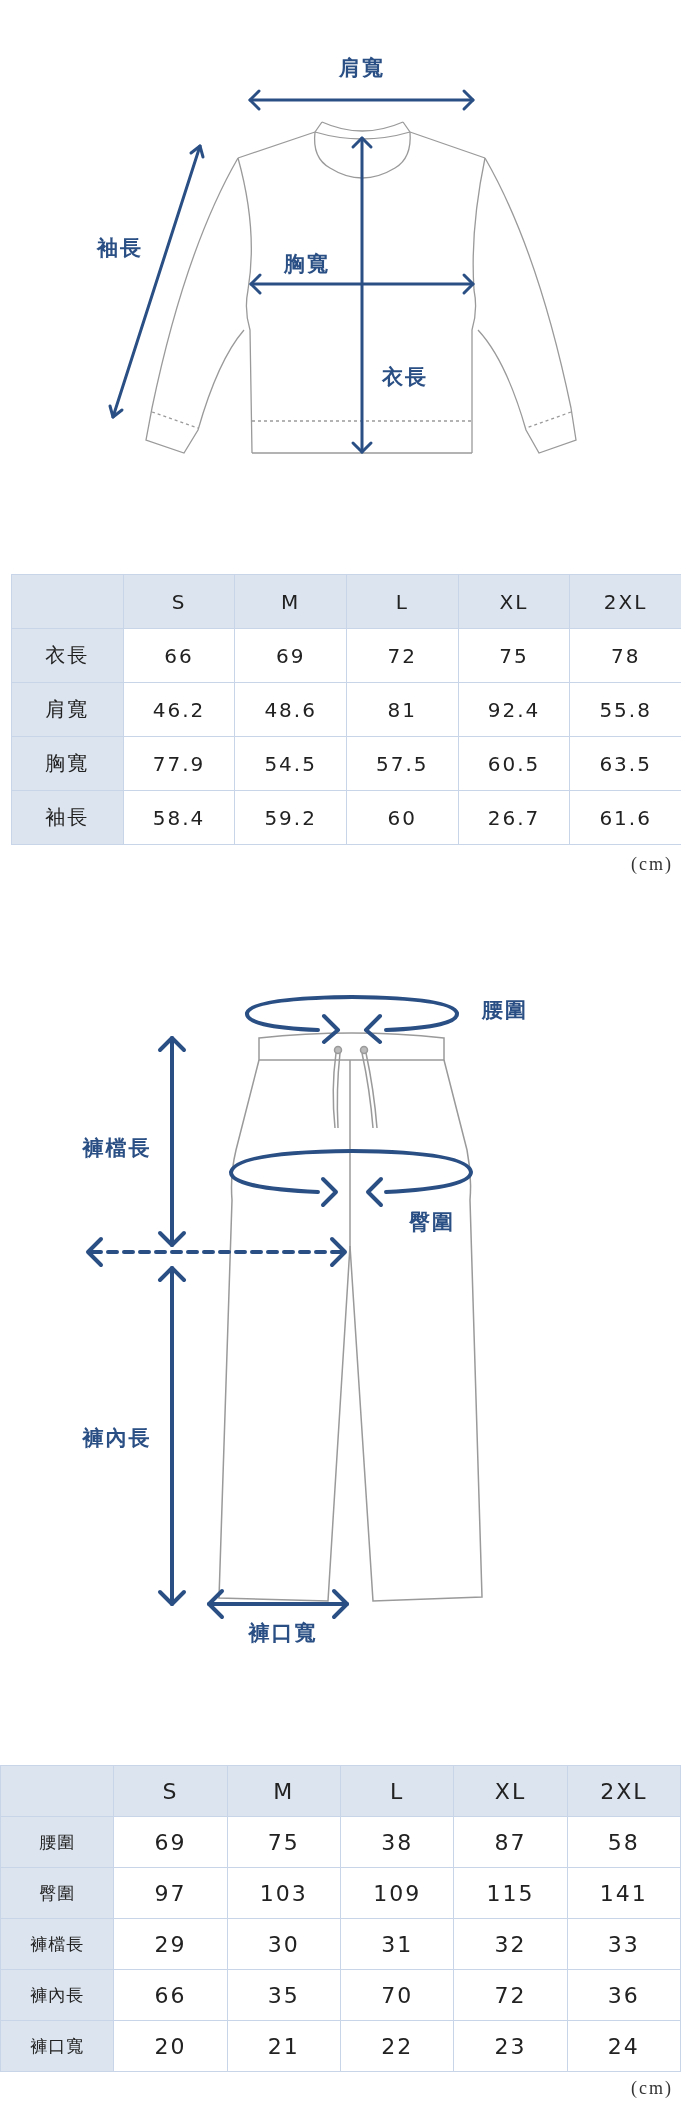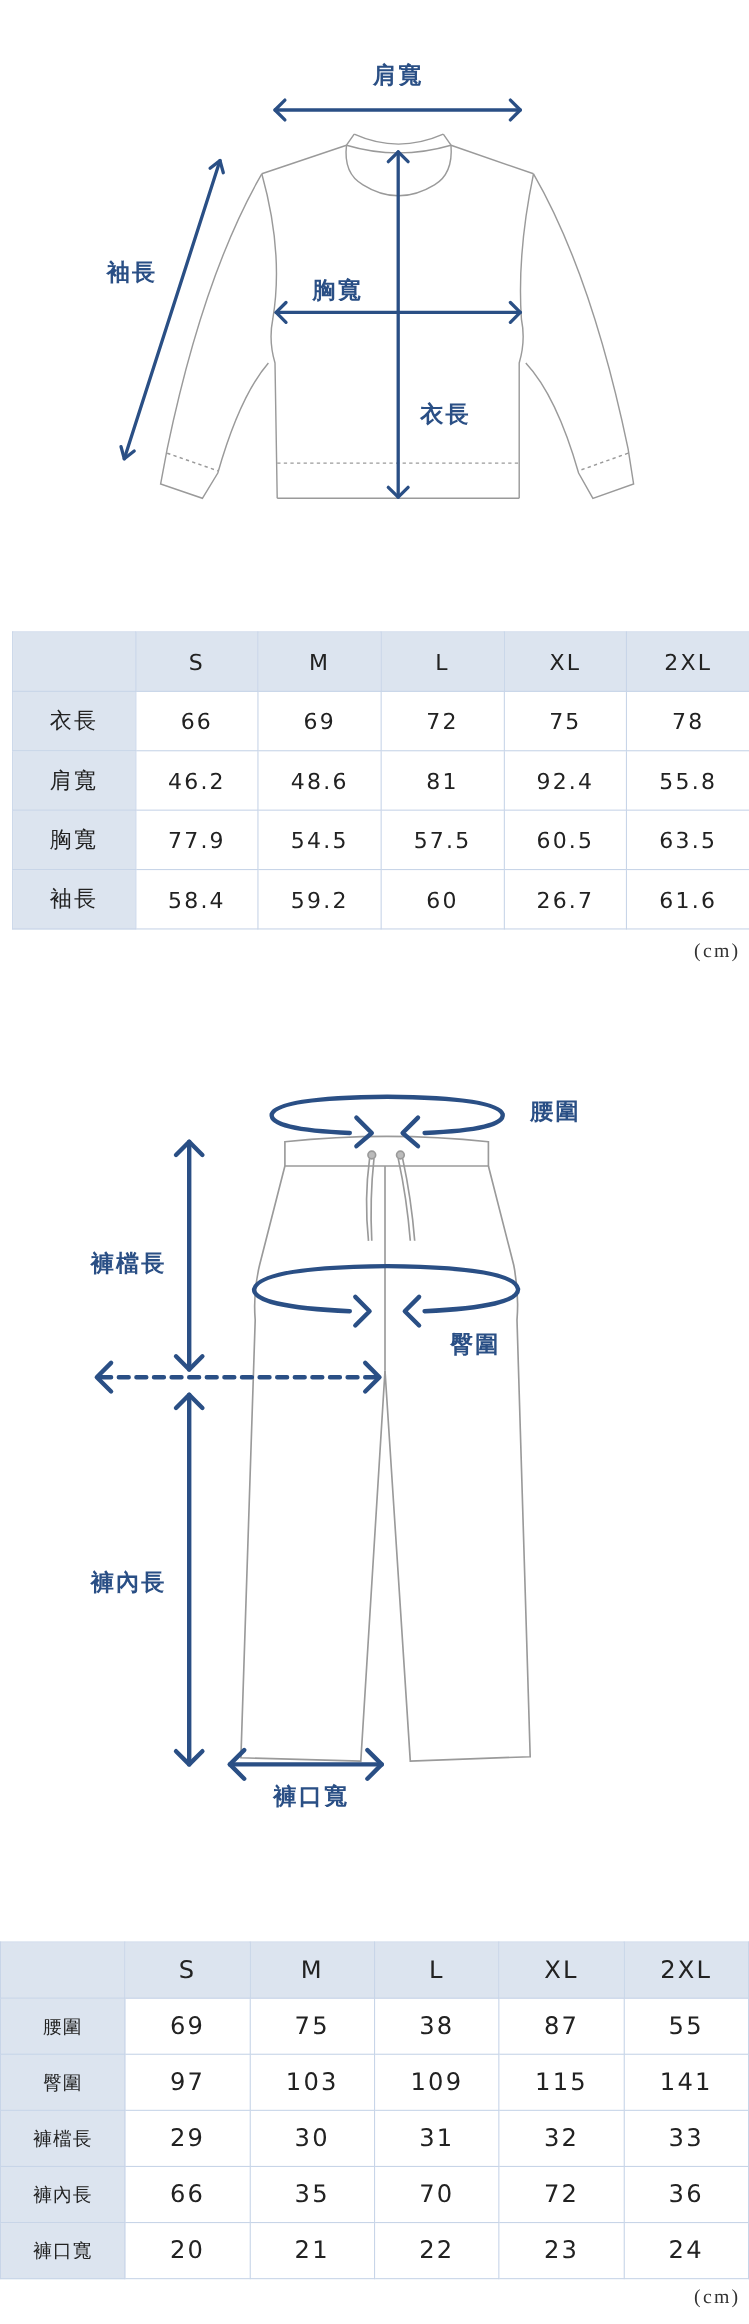--- a/index.html
+++ b/index.html
@@ -175,21 +175,21 @@
     <th>L</th>
     <th>XL</th>
     <th>2XL</th>
   </tr>
   <tr>
     <td class="rowhead">腰圍</td>
     <td>69</td>
     <td>75</td>
     <td>38</td>
     <td>87</td>
-    <td>55</td>
+    <td>58</td>
   </tr>
   <tr>
     <td class="rowhead">臀圍</td>
     <td>97</td>
     <td>103</td>
     <td>109</td>
     <td>115</td>
     <td>141</td>
   </tr>
   <tr>

